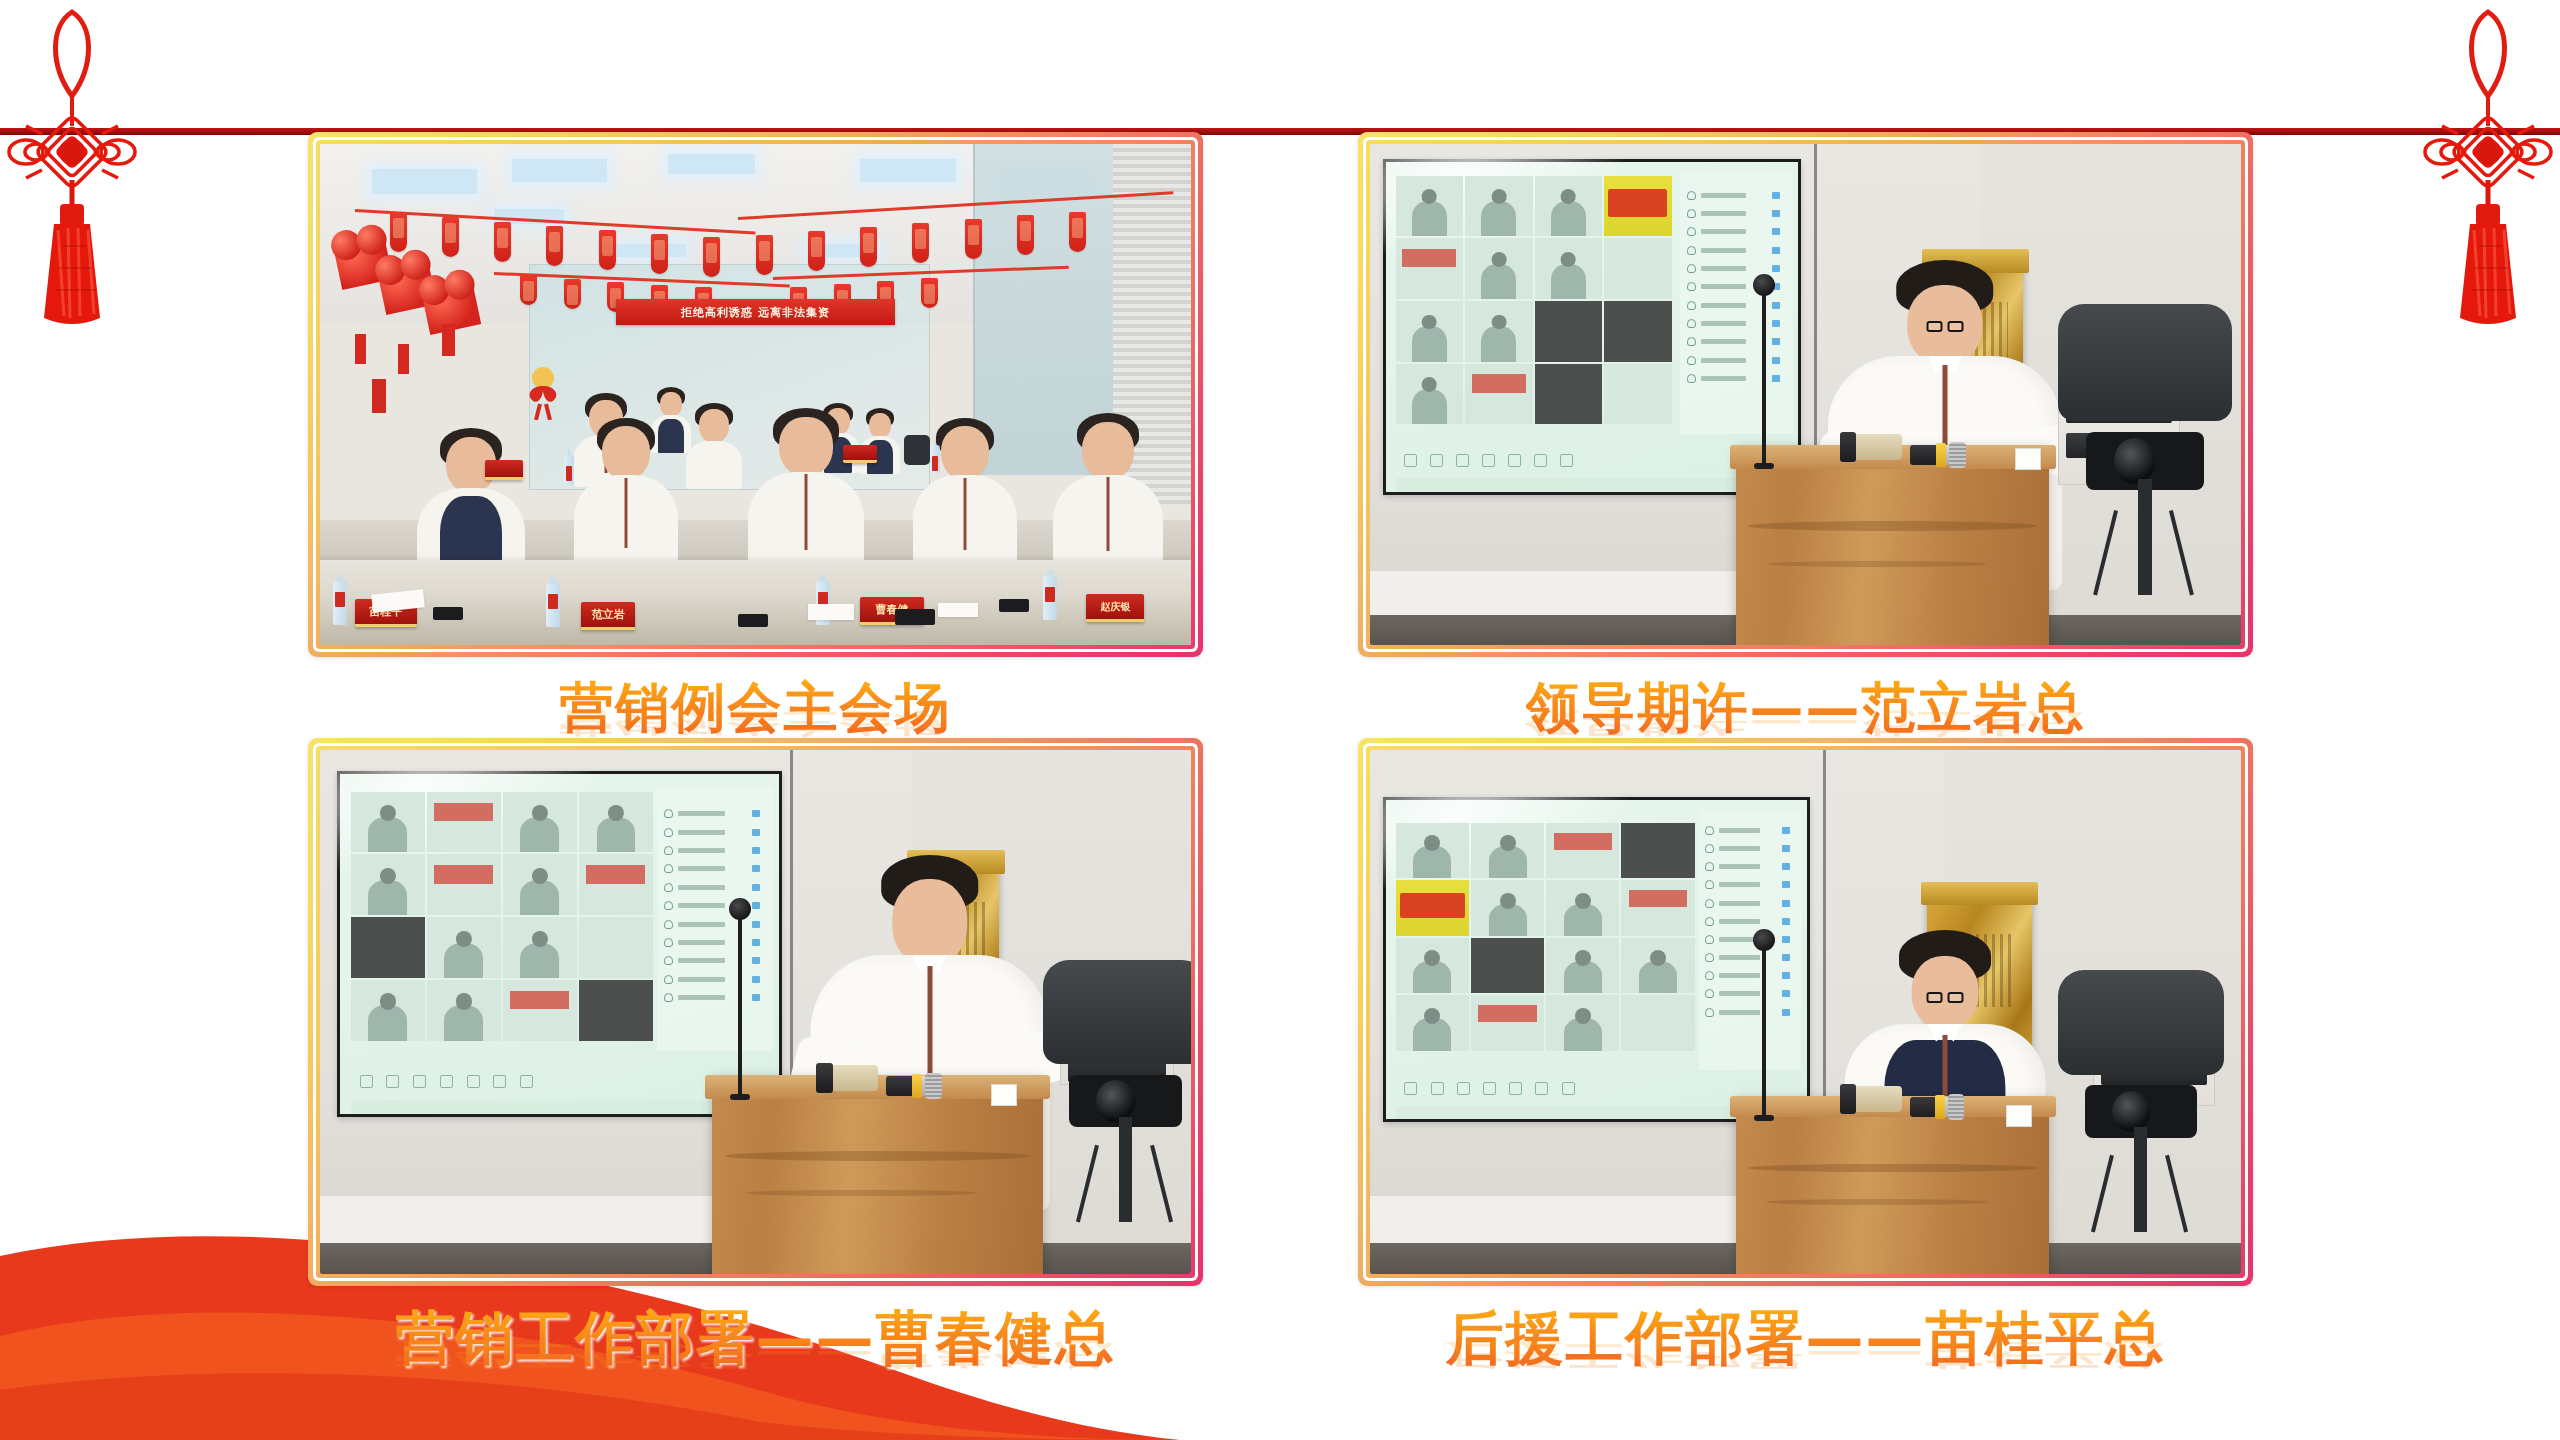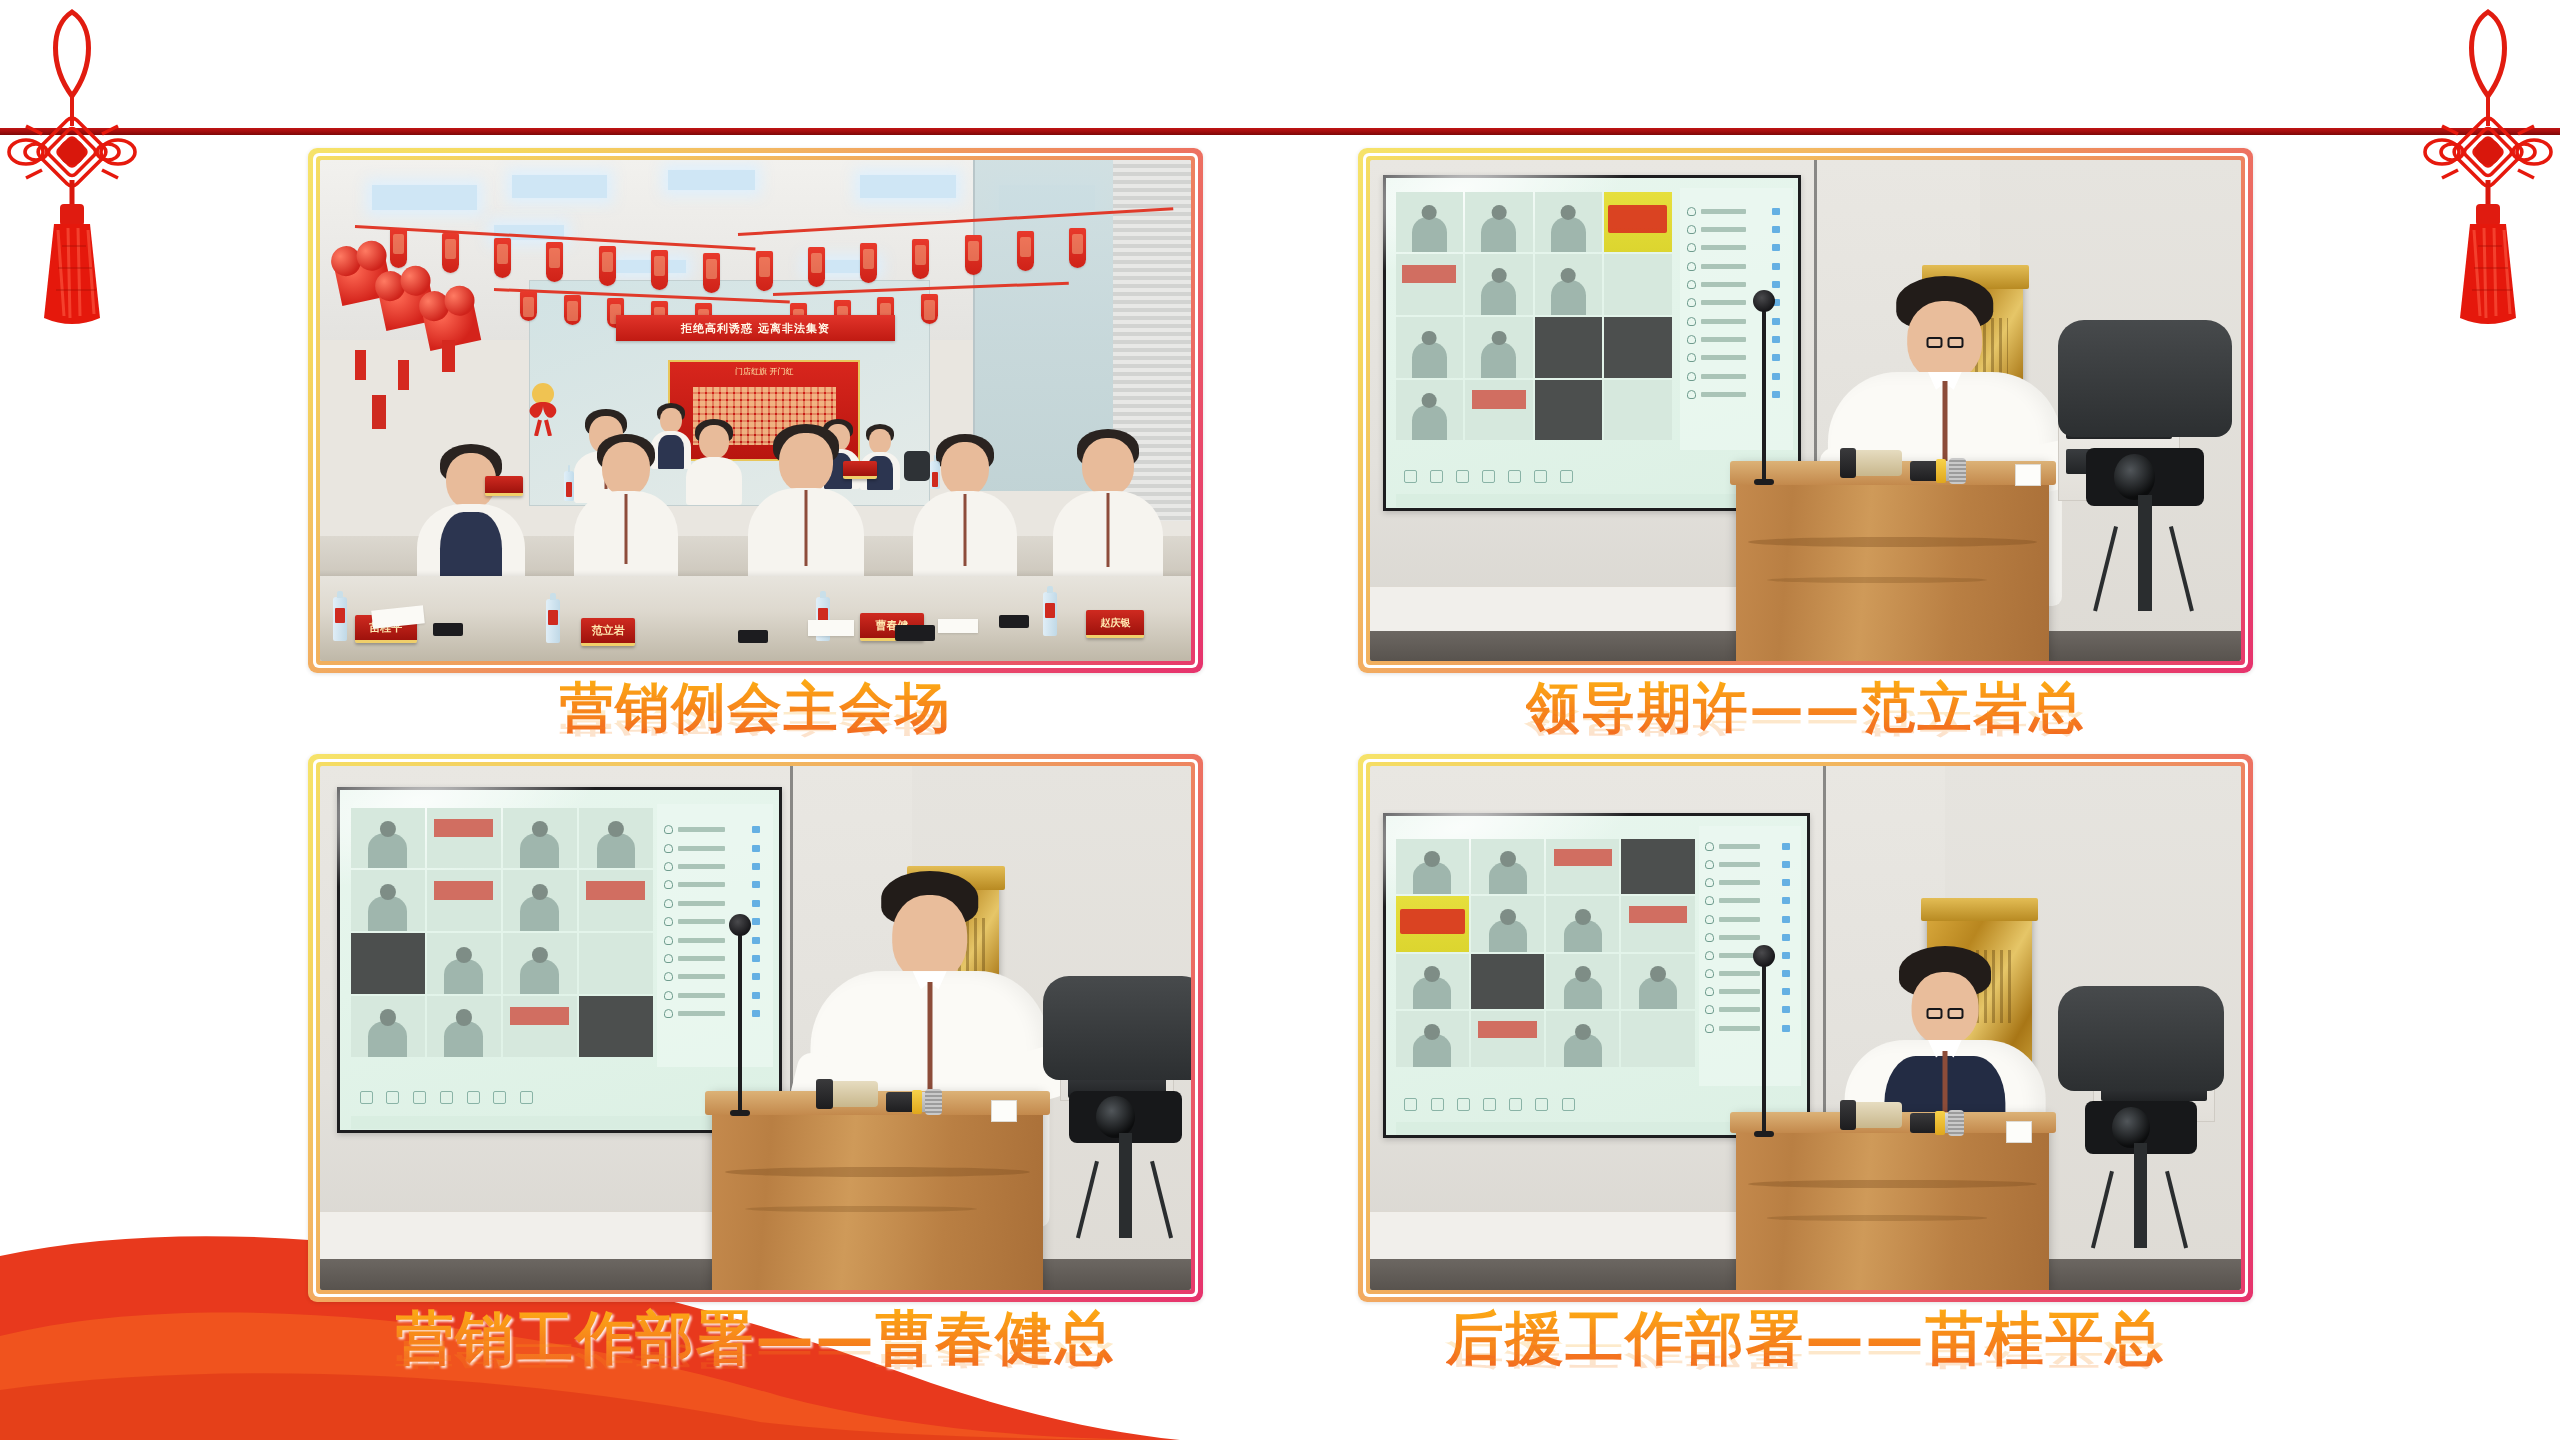--- a/index.html
+++ b/index.html
@@ -29,21 +29,21 @@
     position:absolute; left:0; bottom:0; width:1180px; height:280px;
     z-index:2; overflow:hidden; pointer-events:none;
   }
 
   
   .grid {
     position:absolute;
     left:0; top:0; width:2560px; height:1440px;
     z-index:5;
   }
-  .cell { position:absolute;margin-top:16px; }
+  .cell { position:absolute; }
   .cell.c1 { left:308px;  top:132px;  width:895px;  height:525px; }
   .cell.c2 { left:1358px; top:132px;  width:895px;  height:525px; }
   .cell.c3 { left:308px;  top:738px;  width:895px;  height:548px; }
   .cell.c4 { left:1358px; top:738px;  width:895px;  height:548px; }
 
   .frame {
     position:relative;
     width:100%; height:100%;
     border-radius:9px;
     padding:5px;
@@ -620,24 +620,20 @@
         <div class="balloon" style="left:7%;top:24%;"></div>
         <div class="balloon" style="left:12%;top:28%;"></div>
 
         <div style="position:absolute;left:4%;top:38%;width:11px;height:30px;background:#d5291f;"></div>
         <div style="position:absolute;left:9%;top:40%;width:11px;height:30px;background:#d5291f;"></div>
         <div style="position:absolute;left:6%;top:47%;width:14px;height:34px;background:#cf2a20;"></div>
         <div style="position:absolute;left:14%;top:36%;width:13px;height:32px;background:#d5291f;"></div>
 
         <div class="banner">拒绝高利诱惑 远离非法集资</div>
 
-        <div class="redboard">
-          <div class="rb-t">门店红旗 开门红</div>
-          <div class="rb-g"></div>
-        </div>
 
         <div class="bowdeco">
           <svg viewBox="0 0 46 56" width="46" height="56">
             <circle cx="23" cy="14" r="11" fill="#f0c352"></circle>
             <path d="M23 22 C 12 22, 6 30, 12 36 C 18 42, 23 32, 23 26 C 23 32, 28 42, 34 36 C 40 30, 34 22, 23 22 Z" fill="#d8281f"></path>
             <path d="M20 40 L16 56 M26 40 L30 56" stroke="#d8281f" stroke-width="4" fill="none"></path>
           </svg>
         </div>
 
         <div class="person" style="left:29%;top:50%;width:66px;height:90px;">

